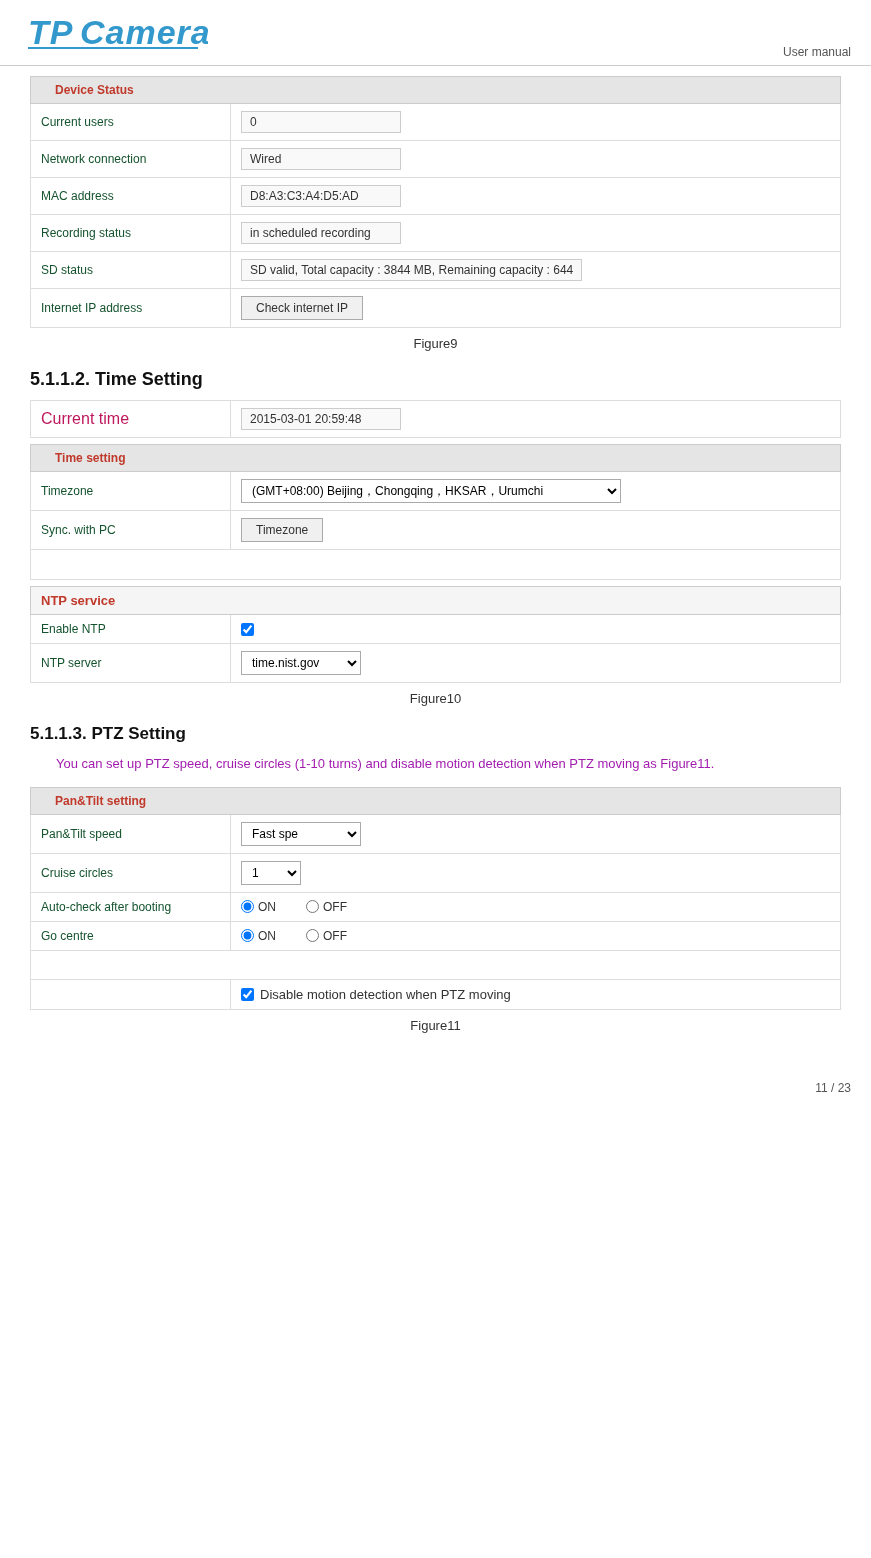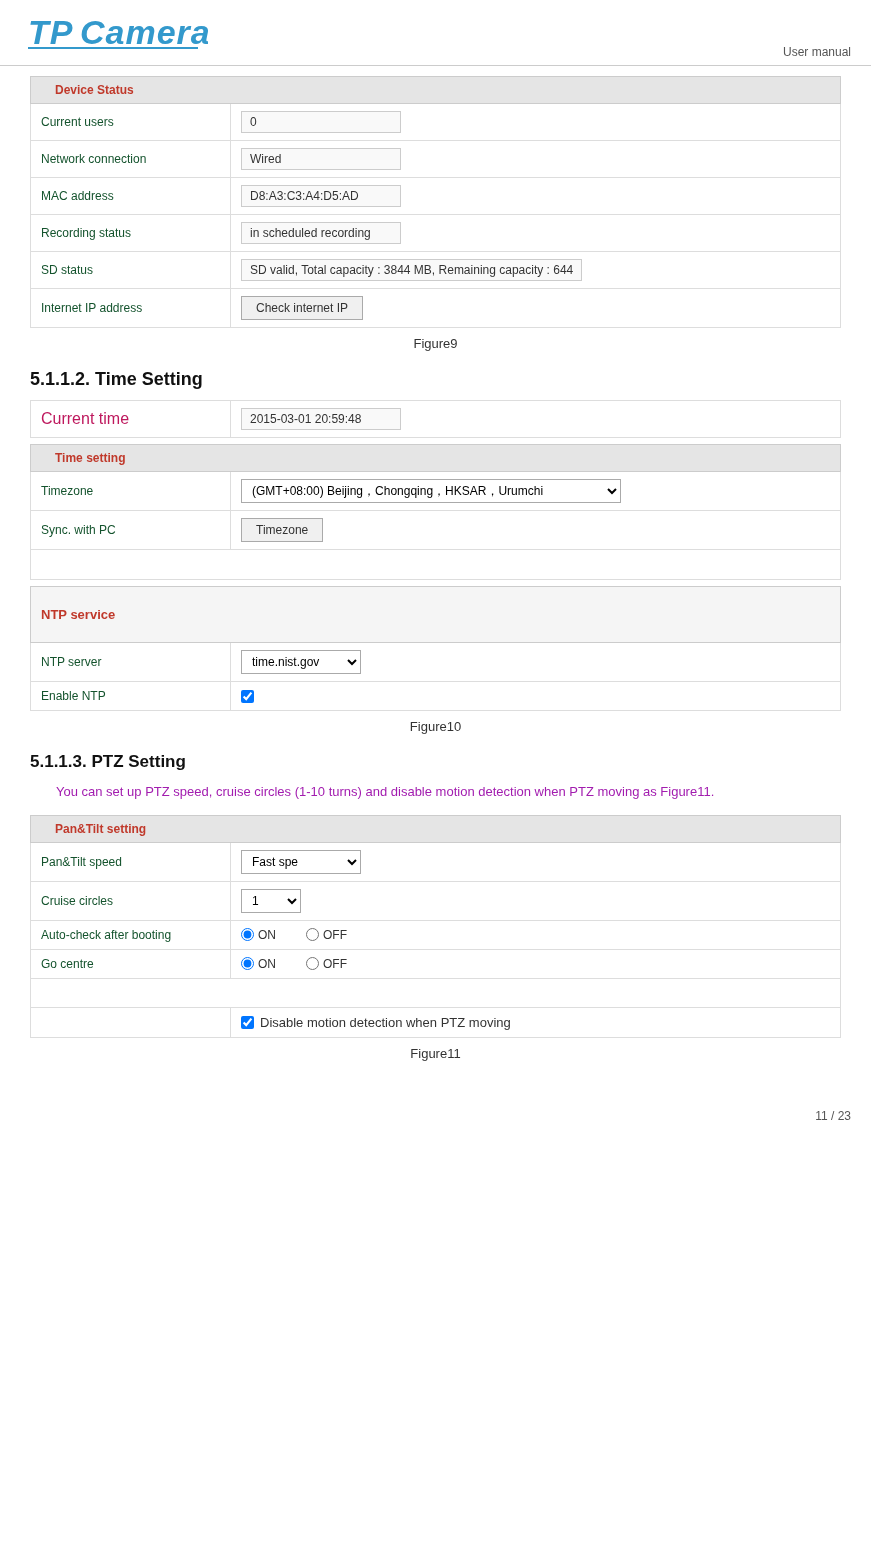--- a/index.html
+++ b/index.html
@@ -132,21 +132,21 @@
     }
     .radio-option {
       display: flex;
       align-items: center;
       gap: 4px;
     }
     
     .section-header-ntp td {
       background: #f5f5f5;
       border: 1px solid #ccc;
-      padding: 20px 10px;
+      padding: 6px 10px;
       font-weight: bold;
       font-size: 13px;
       color: #c0392b;
     }
     .page-number {
       text-align: right;
       font-size: 12px;
       color: #555;
       padding: 10px 20px;
     }
@@ -253,33 +253,33 @@
     </tr>
   </tbody>
     </table>
 
   <table class="section-table" style="margin-top:6px;">
     <tbody>
         <tr class="section-header-ntp">
       <td colspan="2">NTP service</td>
     </tr>
     <tr class="section-row">
+      <td>Enable NTP</td>
+      <td>
+        <div class="checkbox-cell">
+          <input type="checkbox" checked="" style="">
+        </div>
+      </td>
+    </tr>
+    <tr class="section-row">
       <td>NTP server</td>
       <td>
         <select class="field-select">
           <option value="time.nist.gov">time.nist.gov</option>
         </select>
-      </td>
-    </tr>
-    <tr class="section-row">
-      <td>Enable NTP</td>
-      <td>
-        <div class="checkbox-cell">
-          <input type="checkbox" checked="" style="">
-        </div>
       </td>
     </tr>
   </tbody>
     </table>
 
   <div class="figure-caption">Figure10</div>
 
   <div class="section-subheading">5.1.1.3. PTZ Setting</div>
   <div class="body-text">You can set up PTZ speed, cruise circles (1-10 turns) and disable motion detection when PTZ moving as Figure11.</div>
 

